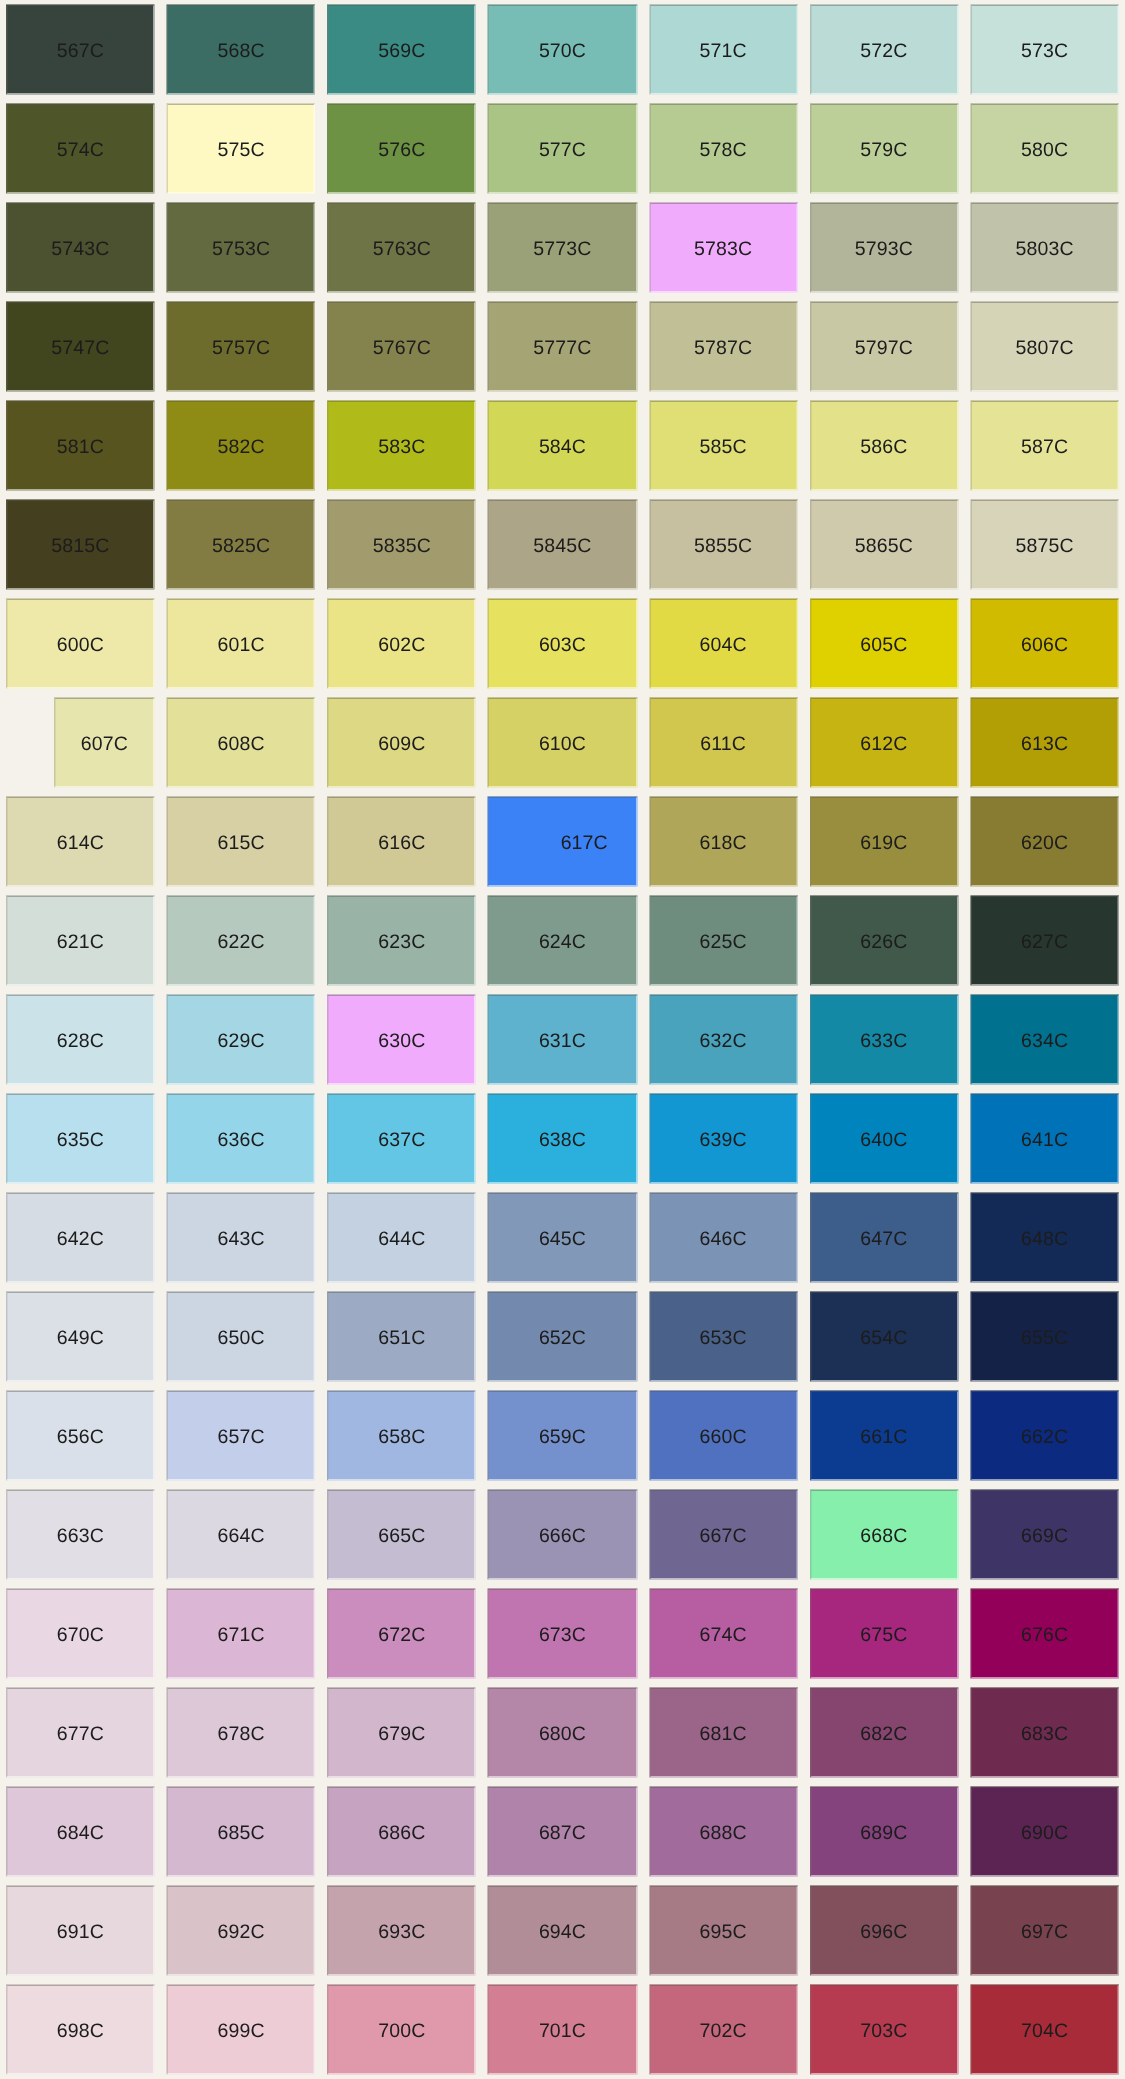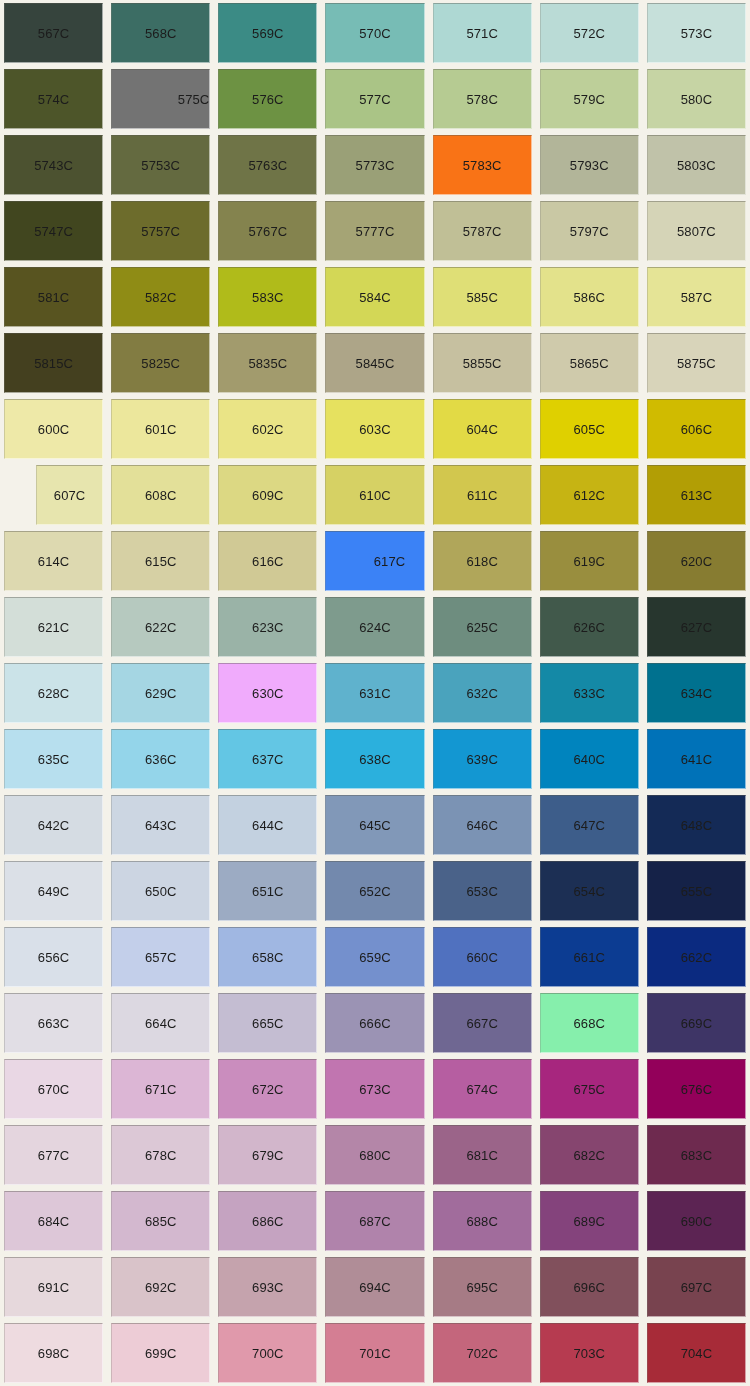--- a/index.html
+++ b/index.html
@@ -66,21 +66,21 @@
     </div>
     <div class="swatch" style="background: rgb(186, 219, 214);">
       <span class="swatch-label">572C</span>
     </div>
     <div class="swatch" style="background: rgb(198, 224, 218);">
       <span class="swatch-label">573C</span>
     </div>
     <div class="swatch" style="background: rgb(77, 85, 41);">
       <span class="swatch-label">574C</span>
     </div>
-    <div class="swatch" style="background: #737373; justify-content: flex-end;">
+    <div class="swatch" style="background: #fef9c3;">
       <span class="swatch-label">575C</span>
     </div>
     <div class="swatch" style="background: rgb(109, 146, 67);">
       <span class="swatch-label">576C</span>
     </div>
     <div class="swatch" style="background: rgb(170, 196, 134);">
       <span class="swatch-label">577C</span>
     </div>
     <div class="swatch" style="background: rgb(182, 203, 146);">
       <span class="swatch-label">578C</span>
@@ -96,21 +96,21 @@
     </div>
     <div class="swatch" style="background: rgb(100, 106, 64); text-align: center;">
       <span class="swatch-label">5753C</span>
     </div>
     <div class="swatch" style="background: rgb(111, 116, 71);">
       <span class="swatch-label">5763C</span>
     </div>
     <div class="swatch" style="background: rgb(154, 160, 119);">
       <span class="swatch-label">5773C</span>
     </div>
-    <div class="swatch" style="background: #f97316;">
+    <div class="swatch" style="background: #f0abfc;">
       <span class="swatch-label">5783C</span>
     </div>
     <div class="swatch" style="background: rgb(178, 181, 153);">
       <span class="swatch-label">5793C</span>
     </div>
     <div class="swatch" style="background: rgb(192, 194, 169);">
       <span class="swatch-label">5803C</span>
     </div>
     <div class="swatch" style="background: rgb(65, 70, 31);">
       <span class="swatch-label">5747C</span>

